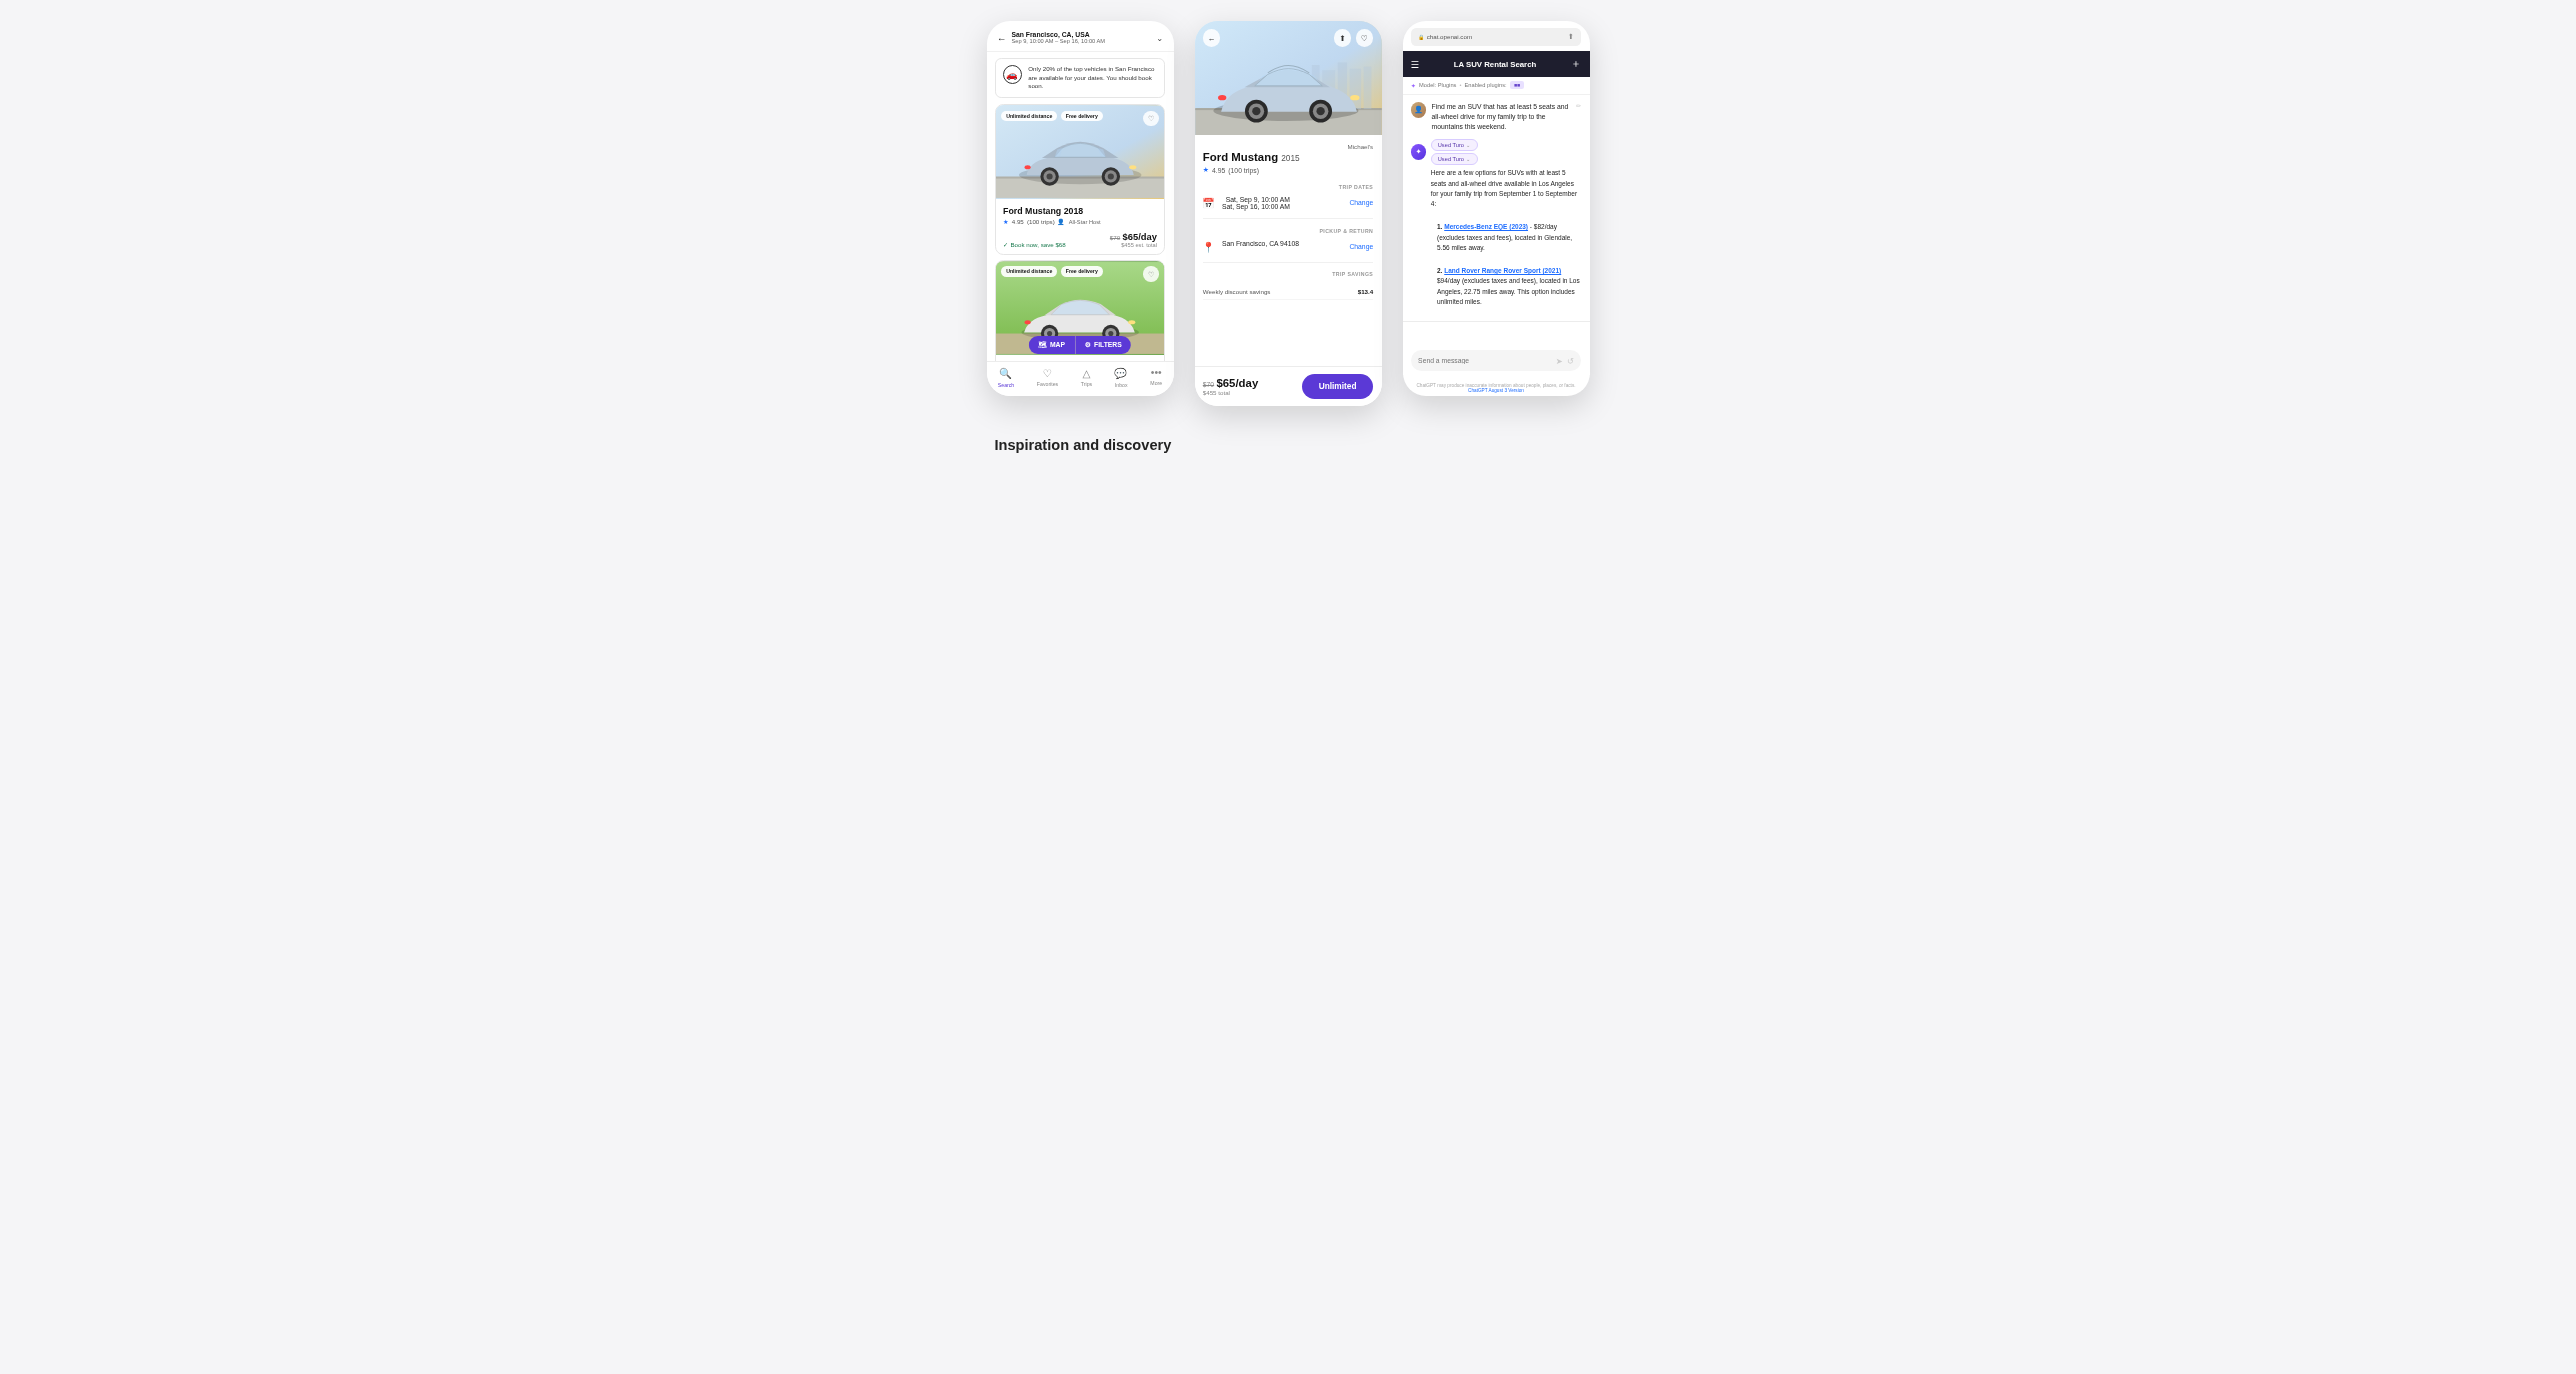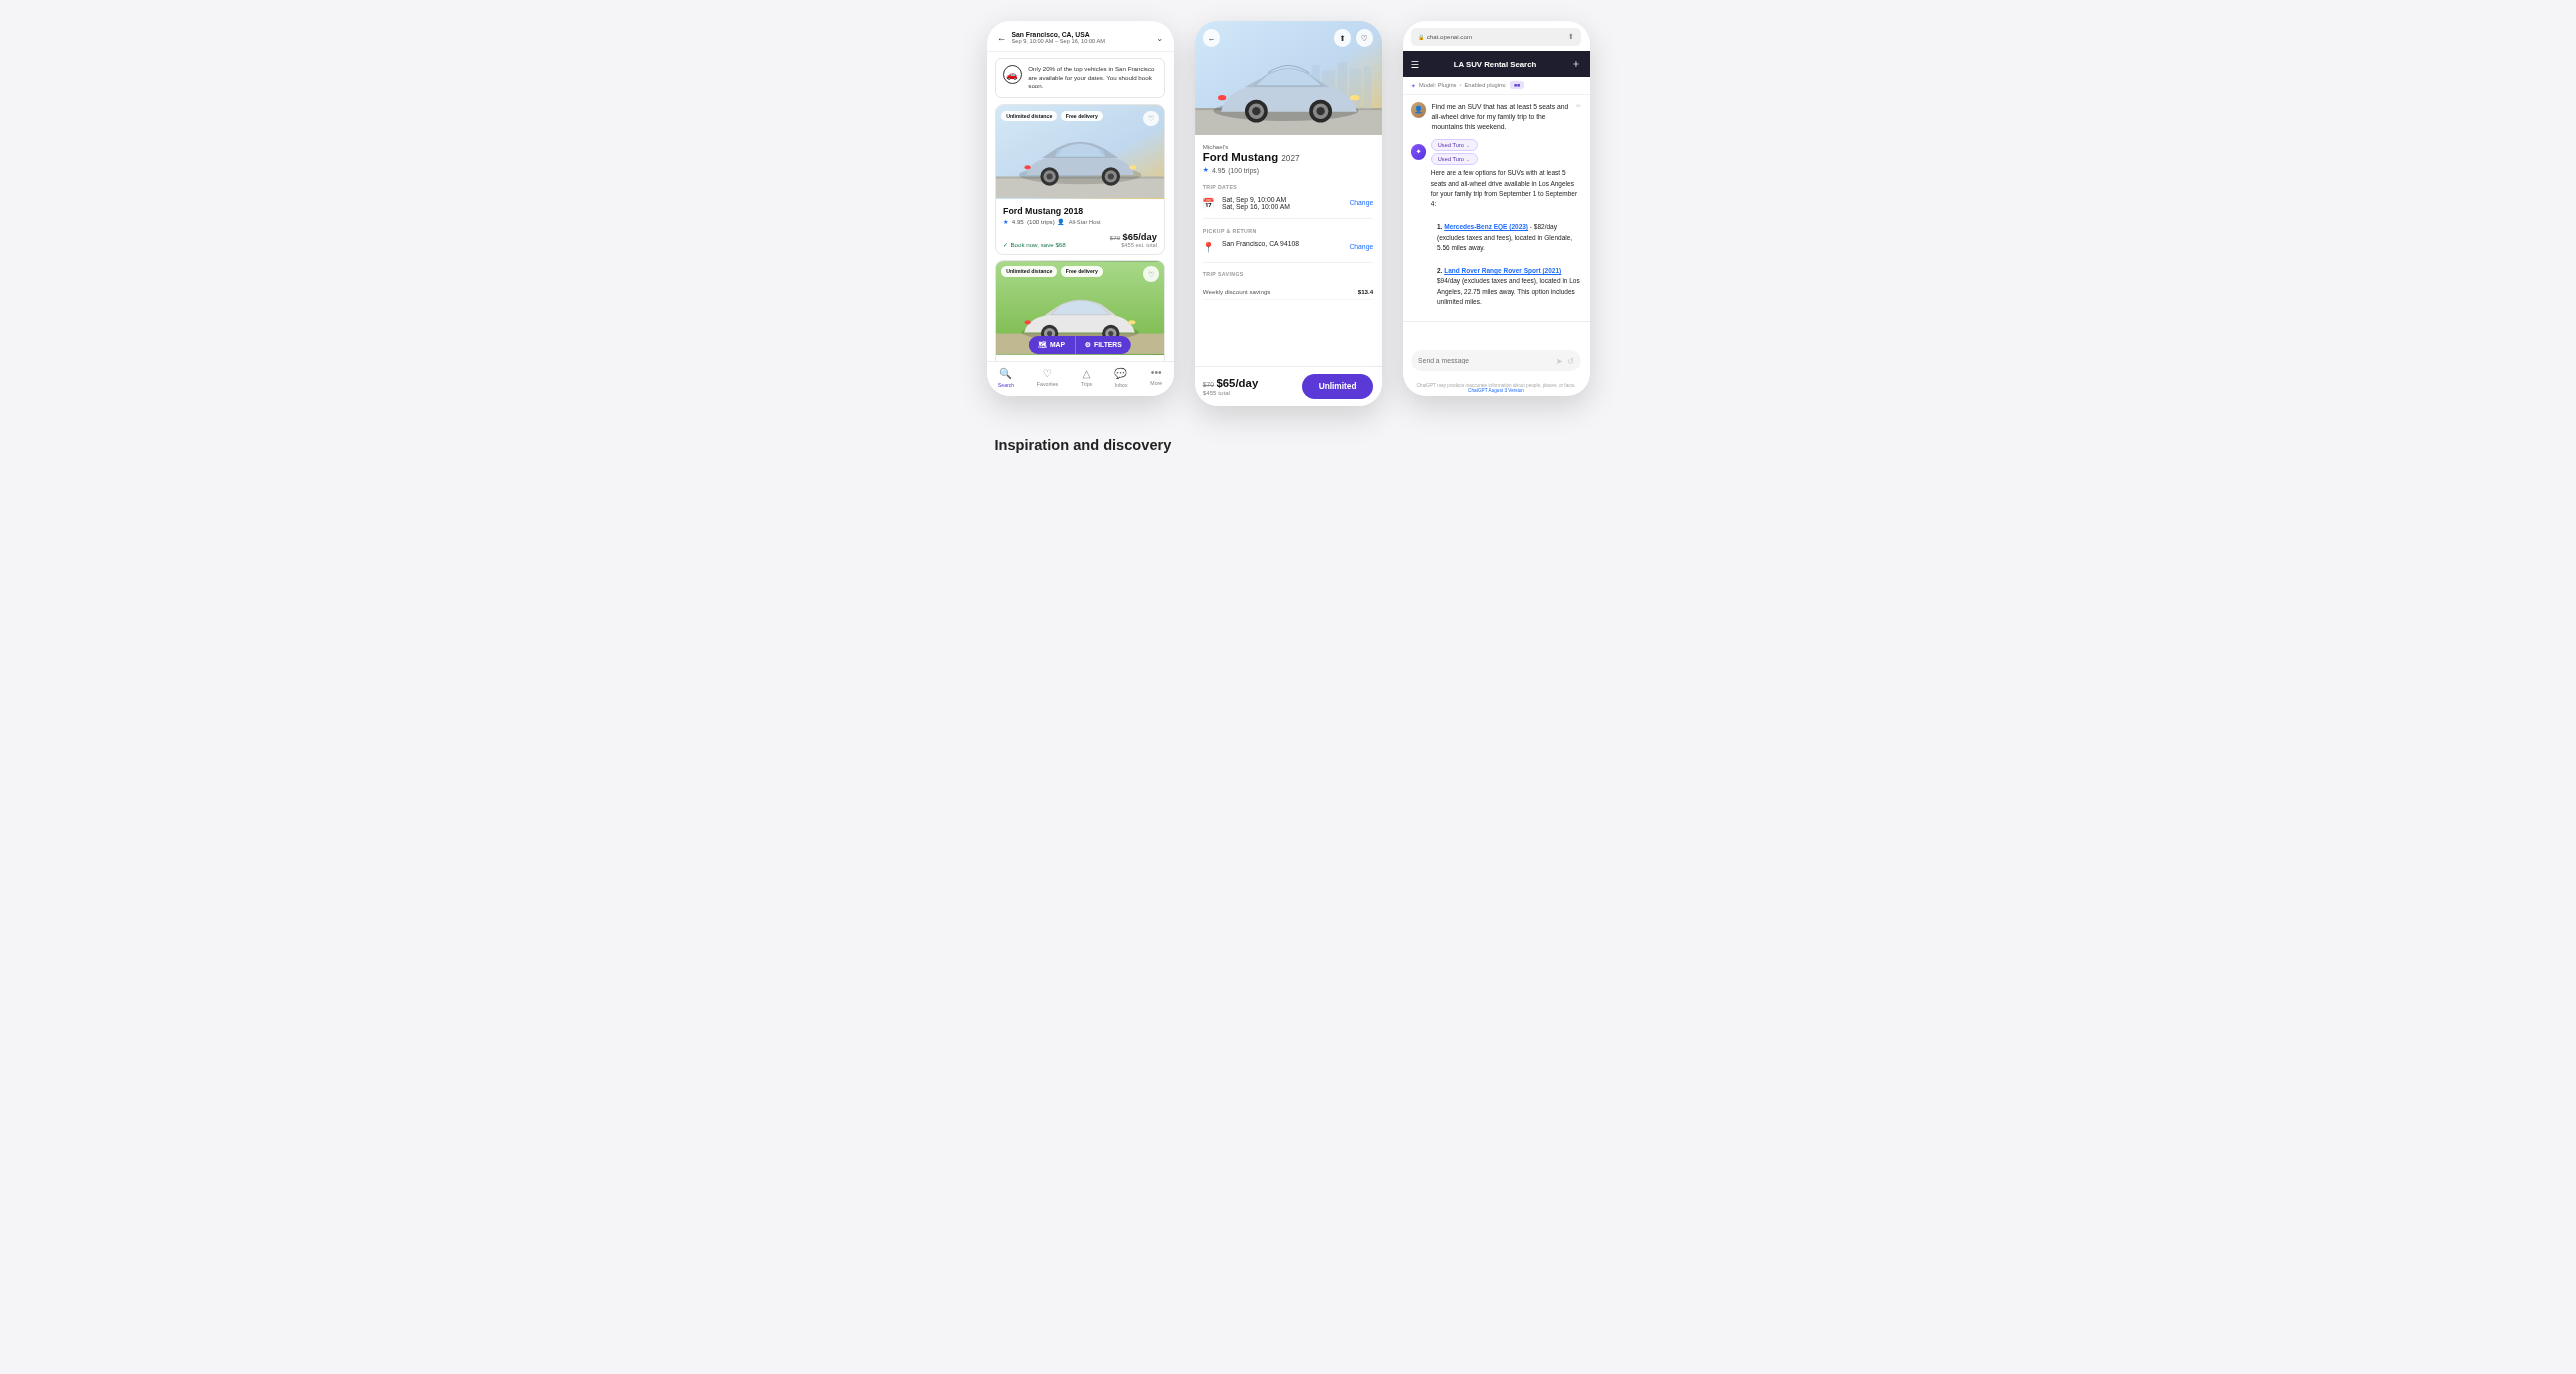--- a/index.html
+++ b/index.html
@@ -502,20 +502,21 @@
       font-size: 14.6px;
       font-weight: 700;
       color: #222;
       margin-left: 45px;
     }
 
     .p2-scrollable {
       height: 219px;
       overflow-y: auto;
       padding-bottom: 5.2px;
+      text-align: right;
     }
   </style>
 </head>
 <body>
 
 <div class="phones-row">
 
   <div class="phone">
 
     <div class="p1-header">
@@ -719,21 +720,21 @@
           <div class="icon-btn">♡</div>
         </div>
       </div>
     </div>
 
     <div class="p2-scrollable">
       <div class="p2-content">
         <div class="p2-owner">Michael's</div>
         <div class="p2-title">
           <span>Ford Mustang</span>
-          <span class="p2-year">2027</span>
+          <span class="p2-year">2015</span>
         </div>
         <div class="p2-rating">
           <span class="p2-star">★</span>
           <span>4.95</span>
           <span>(100 trips)</span>
         </div>
 
         <div class="section-label">TRIP DATES</div>
         <div class="detail-row">
           <span class="detail-icon">📅</span>

